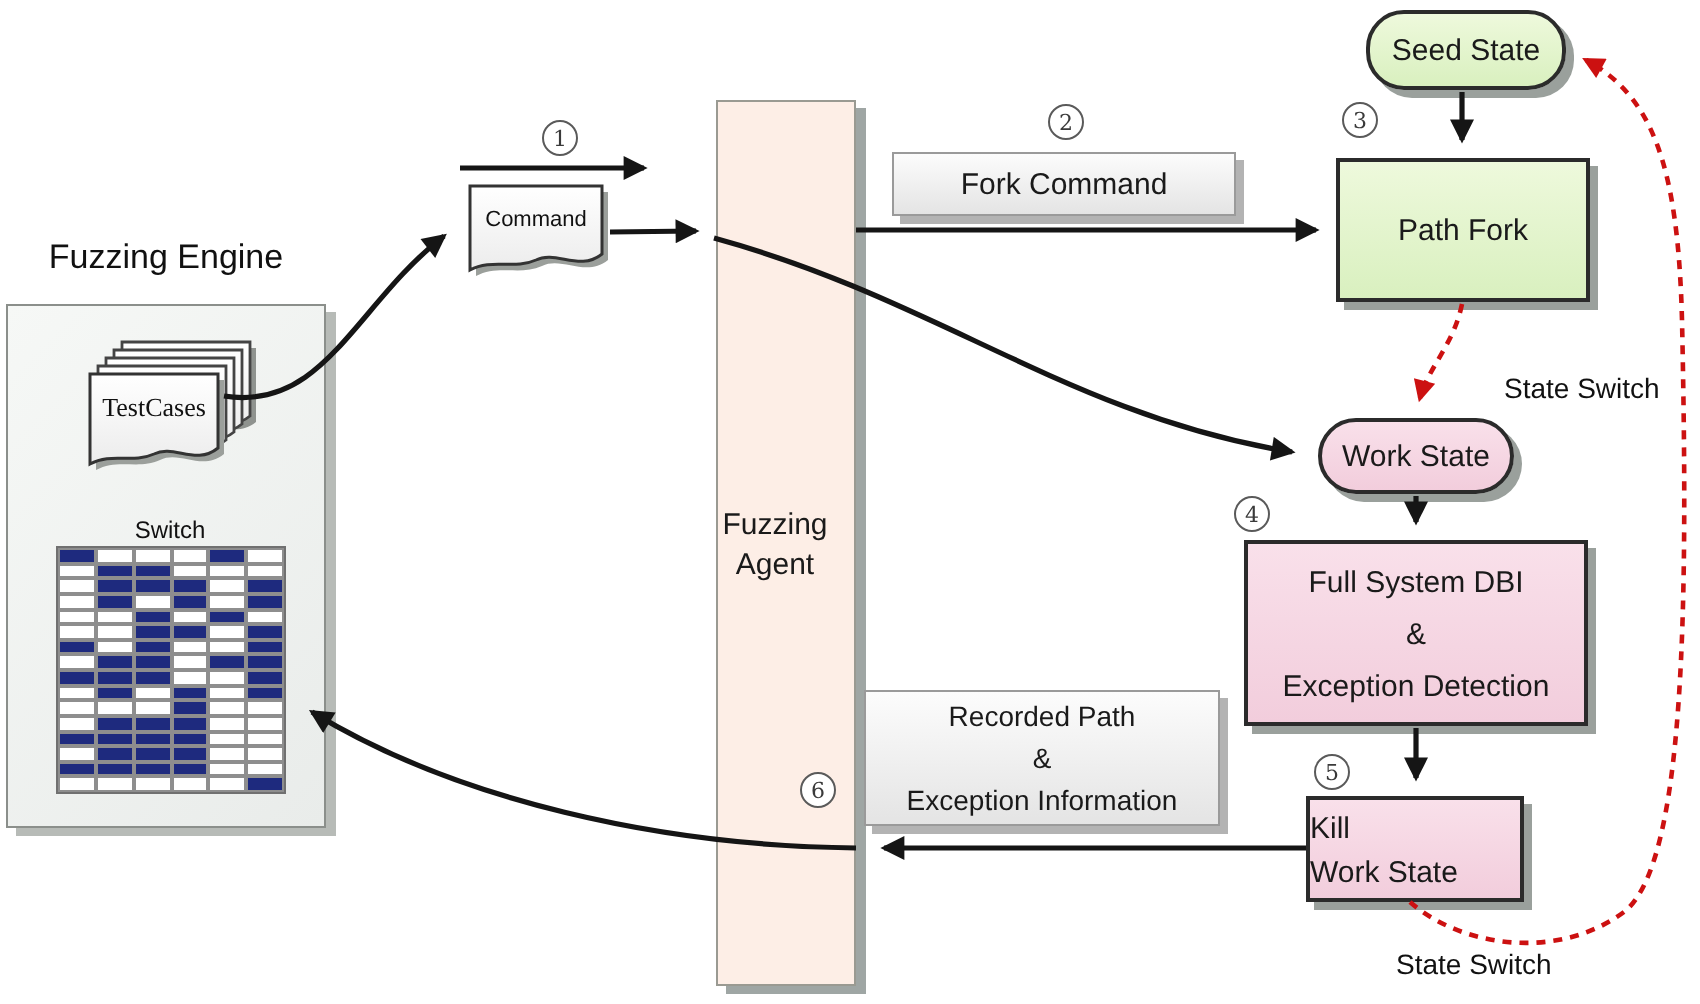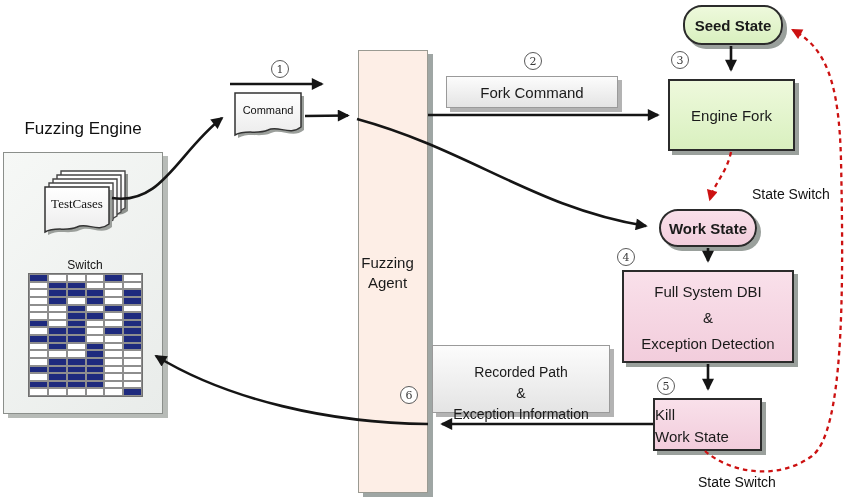--- a/index.html
+++ b/index.html
@@ -23,33 +23,33 @@
     border:1px solid #9a9a92; box-shadow:5px 4px 0 0 #9fa6a4;
   }
   .agent-label { left:358px; top:253px; width:59px; font-size:15px; line-height:20px; text-align:center; color:#1a1a1a; }
 
   .gray-box {
     background:linear-gradient(180deg,#fcfcfc,#e4e4e4);
     border:1px solid #9a9a9a; box-shadow:4px 4px 0 0 #b3b3b3;
     font-size:15px; color:#1a1a1a;
   }
   .fork-cmd { left:446px; top:76px; width:172px; height:32px; }
-  .recorded { left:432px; top:345px; width:178px; height:68px; font-size:14px; line-height:21px; padding-top:16px; display:block; text-align:center; }
+  .recorded { left:432px; top:345px; width:178px; height:68px; font-size:14px; line-height:21px; padding-top:2px; display:block; text-align:center; }
 
   .green-node {
     background:linear-gradient(180deg,#eef9dc,var(--green,#d9f0bf));
     border:2px solid #2b2b2b; box-shadow:4px 4px 0 0 #9aa09c;
     font-size:15px; color:#1a1a1a;
   }
   .pink-node {
     background:linear-gradient(180deg,#f9e0ea,var(--pink,#f2cddc));
     border:2px solid #2b2b2b; box-shadow:4px 4px 0 0 #9aa09c;
     font-size:15px; color:#1a1a1a;
   }
-  .pill { border-radius:19px;font-weight:bold; }
+  .pill { border-radius:19px; }
   .seed   { left:683px; top:5px;   width:100px; height:40px; }
   .sfork  { left:668px; top:79px;  width:127px; height:72px; }
   .wstate { left:659px; top:209px; width:98px;  height:38px; }
   .dbi    { left:622px; top:270px; width:172px; height:93px; display:block; text-align:center; line-height:26px; padding-top:7px; }
   .kill   { left:653px; top:398px; width:109px; height:53px; display:block; text-align:left; line-height:22px; padding-top:4px; }
 
   .fig-title { left:8px; top:119px; width:150px; font-size:17px; text-align:center; color:#111; }
   .bitmap-label { left:28px; top:258px; width:114px; font-size:12px; text-align:center; color:#111; }
   .sswitch { font-size:14px; color:#111; white-space:nowrap; }
 
@@ -214,21 +214,21 @@
     <div class="abs doc-label" style="left:2px; top:12px; width:64px; font-size:11px;">Command</div>
   </div>
 
   <div class="abs agent-box"></div>
   <div class="abs agent-label">Fuzzing Agent</div>
 
   <div class="abs ctr gray-box fork-cmd">Fork Command</div>
 
   <div class="abs ctr green-node pill seed">Seed State</div>
 
-  <div class="abs ctr green-node sfork">Engine Fork</div>
+  <div class="abs ctr green-node sfork">Path Fork</div>
 
   <div class="abs ctr pink-node pill wstate">Work State</div>
 
   <div class="abs pink-node dbi">
     <div>Full System DBI</div>
     <div>&amp;</div>
     <div>Exception Detection</div>
   </div>
 
   <div class="abs pink-node kill">

